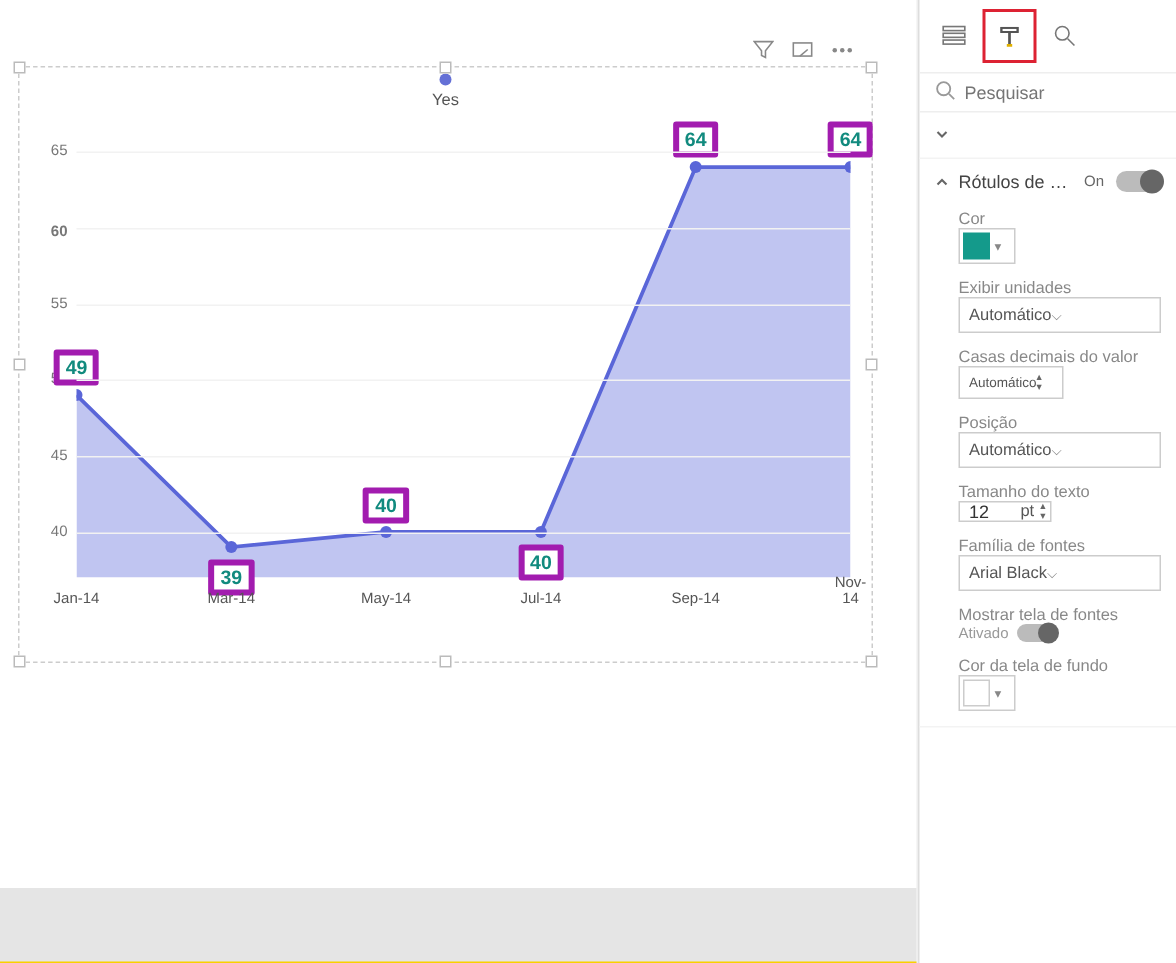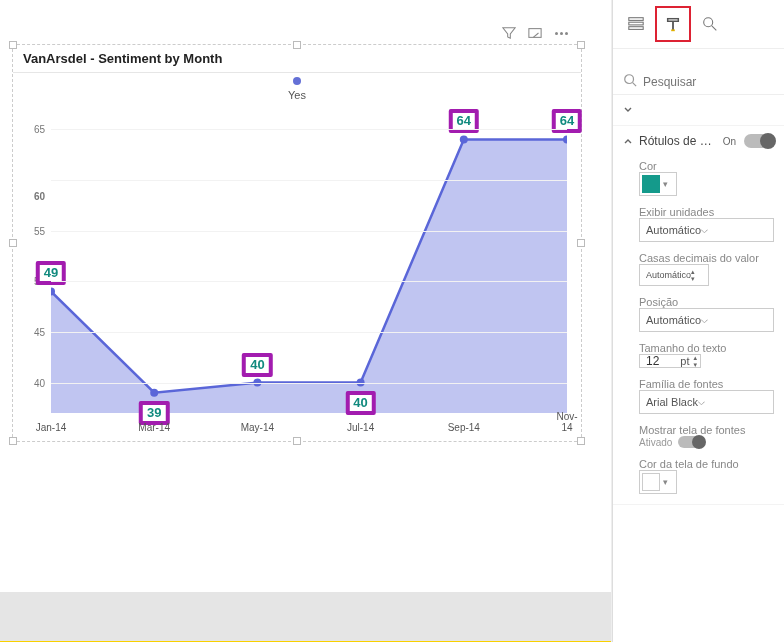--- a/index.html
+++ b/index.html
@@ -35,21 +35,21 @@
   .chart-toolbar .ticon { width:16px; height:16px; color:#888; display:flex; align-items:center; justify-content:center; }
   .dots { display:flex; gap:2px; align-items:center; }
   .dots span { width:3px; height:3px; background:#888; border-radius:50%; }
 
   
   .side-pane { width: 172px; border-left:1px solid #ddd; display:flex; flex-direction:column; font-size:12px; color:#555; }
   .tab-strip { display:flex; align-items:center; gap:4px; padding:6px 8px; border-bottom:1px solid #eee; }
   .tab-btn { width:30px; height:30px; display:flex; align-items:center; justify-content:center; border-radius:2px; }
   .tab-btn.active { background:#fff; }
   .tab-highlight { border:2px solid #d23; padding:1px; }
-  .search-row { display:flex; align-items:center; padding:4px 10px; border-bottom:1px solid #eee; gap:6px; color:#888;margin-top:20px; }
+  .search-row { display:flex; align-items:center; padding:4px 10px; border-bottom:1px solid #eee; gap:6px; color:#888; }
   .search-row input { border:none; outline:none; font-size:12px; width:100%; color:#333; }
   .section { border-bottom:1px solid #f3f3f3; }
   .sec-head { display:flex; align-items:center; padding:8px 10px; cursor:pointer; gap:6px; }
   .chev { width:10px; height:10px; display:inline-flex; align-items:center; justify-content:center; color:#666; }
   .sec-title { flex:1; font-size:12px; color:#444; white-space:nowrap; overflow:hidden; text-overflow:ellipsis;}
   .switch { position:relative; width:30px; height:14px; }
   .switch-track { position:absolute; inset:0; border-radius:7px; background:#bbb; }
   .switch-knob { position:absolute; top:-1px; width:16px; height:16px; border-radius:50%; background:#666; right:-2px; }
   .sec-body { padding:4px 10px 10px 26px; display:flex; flex-direction:column; gap:10px; }
   .field-label { font-size:11px; color:#888; }
@@ -92,34 +92,31 @@
             <path d="M6 13l6-5"></path>
           </svg>
       </div>
       <div class="ticon dots">
           <span></span>
           <span></span>
           <span></span>
         </div>
     </div>
 
-    <div class="card-header">
-      <div class="card-title">VanArsdel - Sentiment by Month</div>
-    </div>
     <div class="legend">
       <span class="legend-dot"></span>
       <span>Yes</span>
     </div>
     <div class="chart-body">
       <div id="yticks">
           <div class="ytick" style="top: 277.6px;">40</div>
           <div class="ytick" style="top: 226.933px;">45</div>
           <div class="ytick" style="top: 176.267px;">50</div>
           <div class="ytick" style="top: 125.6px;">55</div>
-          <div class="ytick" style="top: 91px; font-weight: bold;">60</div>
+          <div class="ytick" style="top: 78px; font-weight: bold;">60</div>
           <div class="ytick" style="top: 24.2667px;">65</div>
         </div>
       <div class="chart-area" id="chartArea">
         <svg class="plot" id="plotSvg" preserveAspectRatio="none" viewBox="0 0 516 304">
             <path d="M0 182.39999999999998 L103.2 283.73333333333335 L206.4 273.6 L309.59999999999997 273.6 L412.8 30.399999999999977 L516 30.399999999999977 L 516 304 L 0 304 Z" fill="rgba(140,150,230,0.55)" stroke="none"></path>
             <path d="M0 182.39999999999998 L103.2 283.73333333333335 L206.4 273.6 L309.59999999999997 273.6 L412.8 30.399999999999977 L516 30.399999999999977 " fill="none" stroke="#5a66d8" stroke-width="2.5"></path>
             <circle cx="0" cy="182.39999999999998" r="4" fill="#5a66d8"></circle>
             <circle cx="103.2" cy="283.73333333333335" r="4" fill="#5a66d8"></circle>
             <circle cx="206.4" cy="273.6" r="4" fill="#5a66d8"></circle>
             <circle cx="309.59999999999997" cy="273.6" r="4" fill="#5a66d8"></circle>

